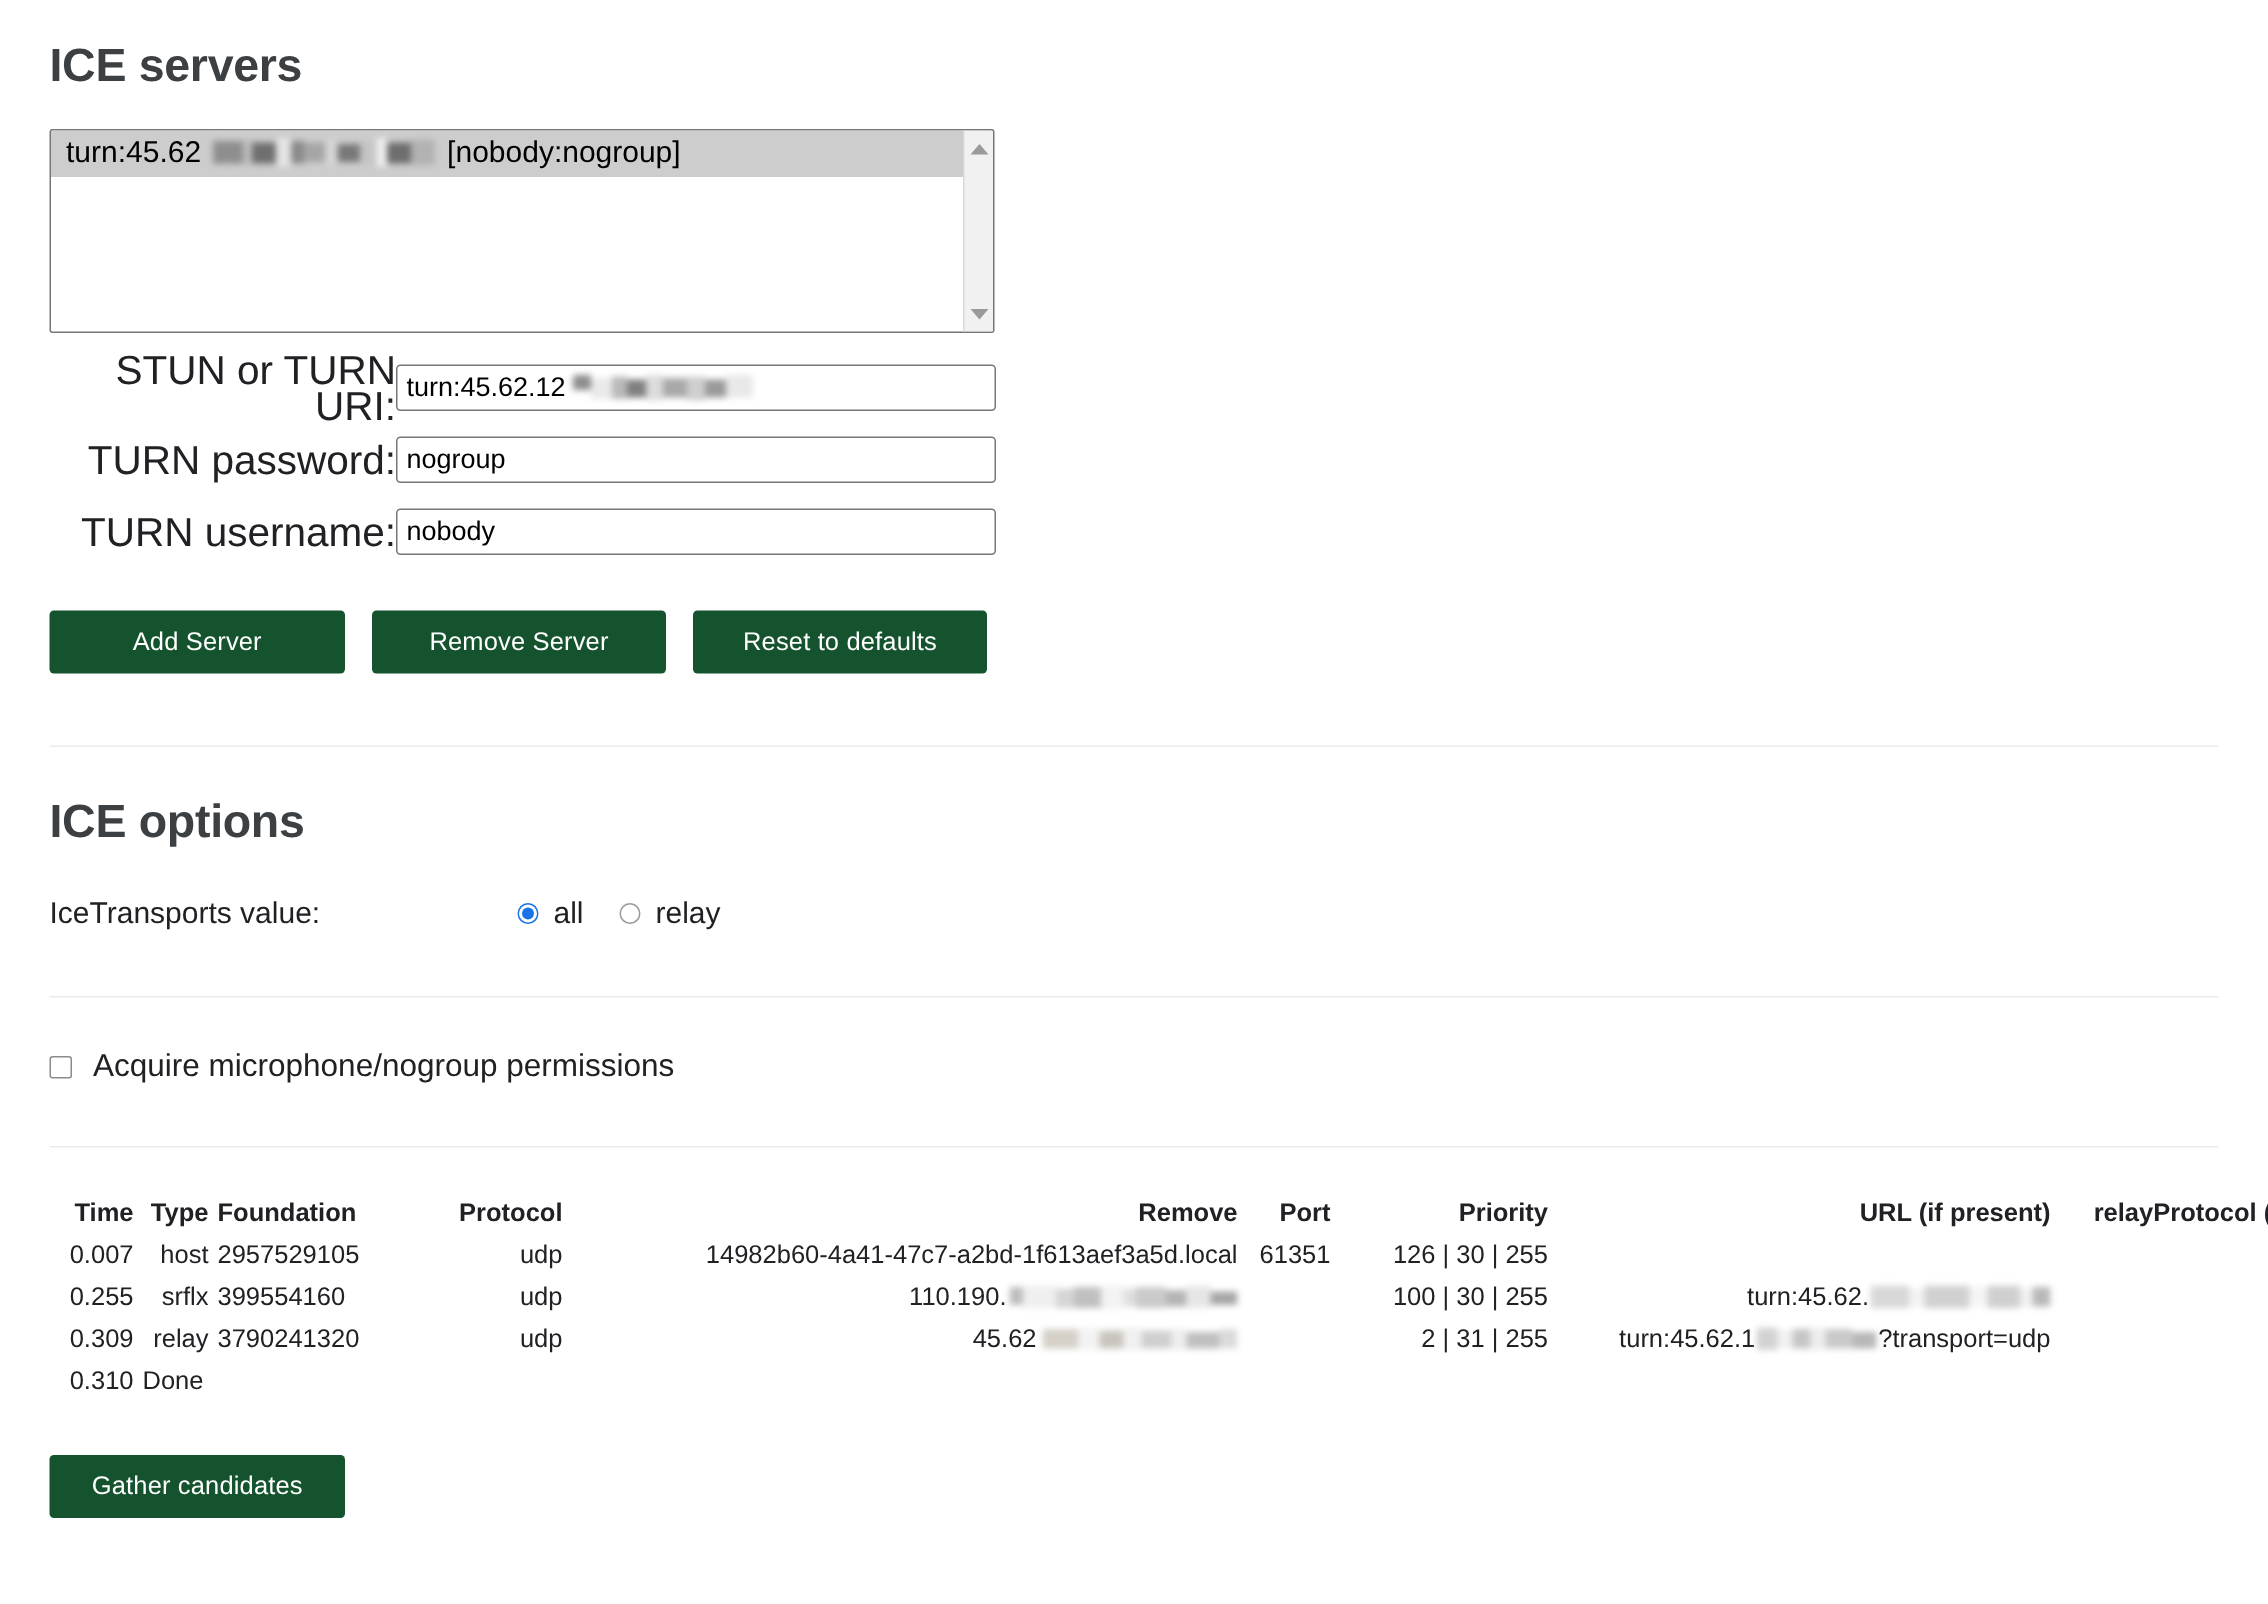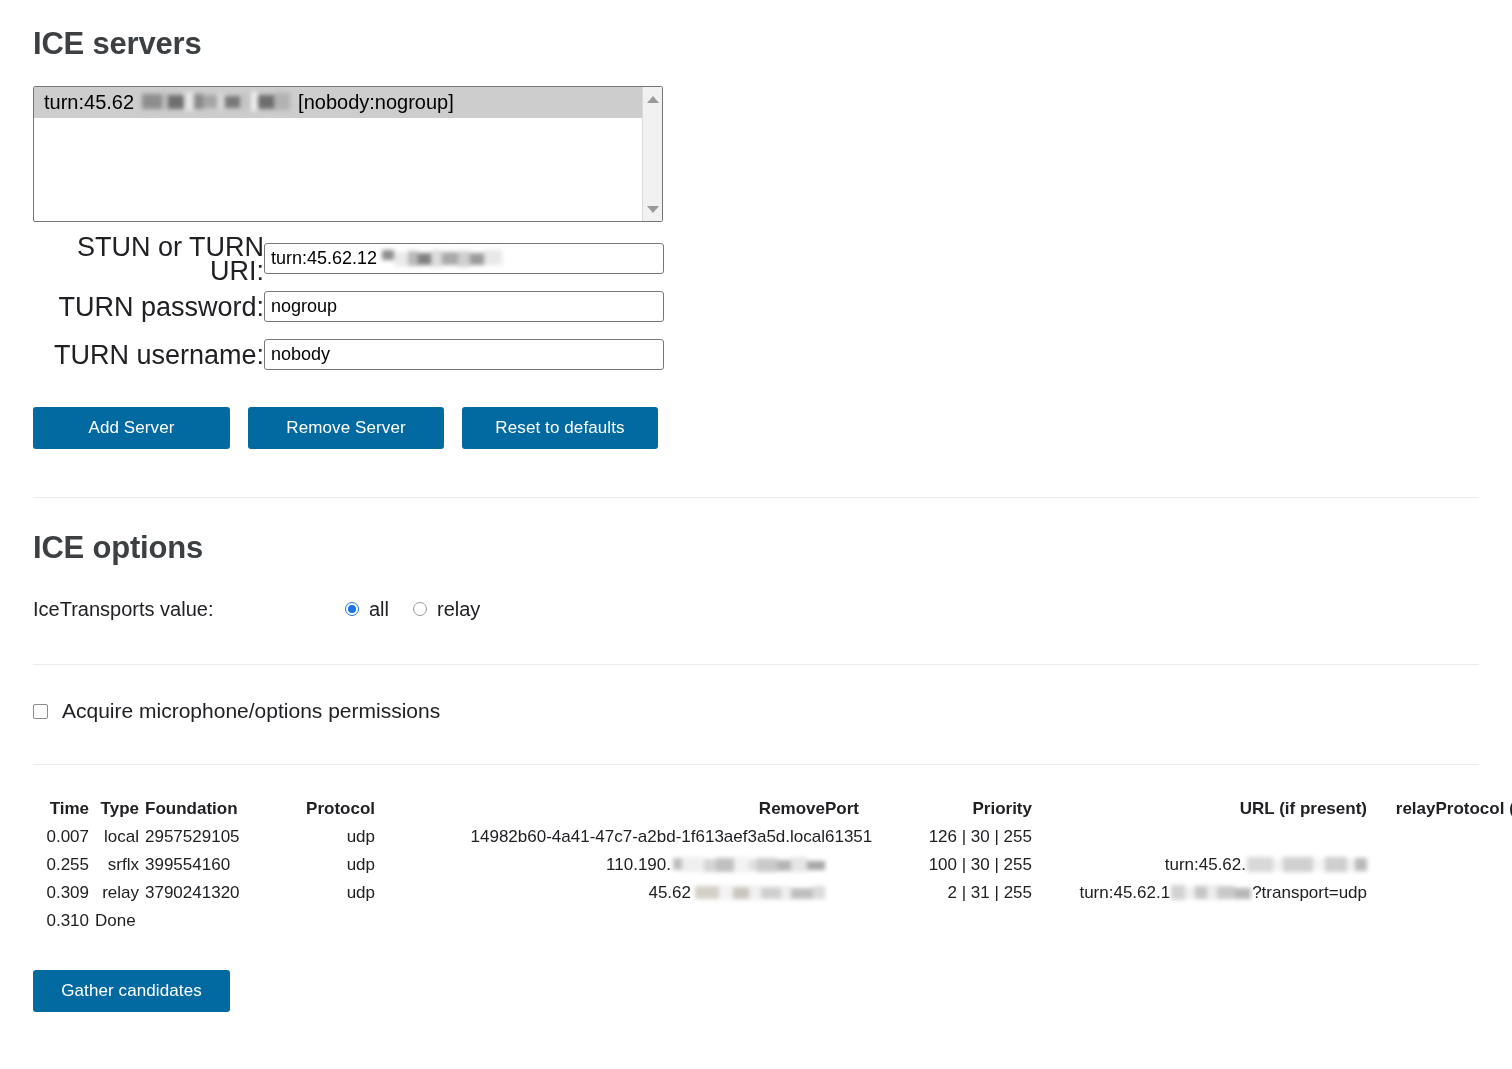--- a/index.html
+++ b/index.html
@@ -145,21 +145,21 @@
     overflow: hidden;
   }
 
   
   .button-row {
     margin-top: 36px;
     display: flex;
     gap: 18px;
   }
   .btn {
-    background: #0369a1;
+    background: #14532d;
     color: #ffffff;
     border: none;
     border-radius: 3px;
     font-family: "Liberation Sans", sans-serif;
     font-size: 17px;
     font-weight: normal;
     height: 42px;
     padding: 0 24px;
     cursor: pointer;
     display: inline-flex;
@@ -273,21 +273,21 @@
     padding: 1px 0 3px 0;
     line-height: 24px;
     white-space: nowrap;
     vertical-align: middle;
   }
   .col-time   { width: 56px;  text-align: right; }
   .col-type   { width: 50px;  text-align: right; padding-right: 0 !important; }
   .col-found  { width: 120px; text-align: left;  padding-left: 6px !important; }
   .col-proto  { width: 110px; text-align: right; }
   .col-addr   { width: 450px; text-align: right; }
-  .col-port   { width: 62px;  text-align: left; }
+  .col-port   { width: 62px;  text-align: right; }
   .col-prio   { width: 145px; text-align: right; }
   .col-url    { width: 335px; text-align: right; }
   .col-relay  { width: 230px; text-align: right; }
 
   .cell-flex-right {
     display: flex;
     align-items: center;
     justify-content: flex-end;
     gap: 0;
   }
@@ -389,21 +389,21 @@
         <span class="radio-dot"></span>
         <span>relay</span>
       </label>
     </div>
   </div>
 
   <hr class="divider div-2">
 
   <label class="check-row">
     <span class="checkbox"></span>
-    <span class="check-label">Acquire microphone/options permissions</span>
+    <span class="check-label">Acquire microphone/nogroup permissions</span>
   </label>
 
   <hr class="divider div-3">
 
   <table class="cand-table">
     <thead>
       <tr>
         <th class="col-time">Time</th>
         <th class="col-type">Type</th>
         <th class="col-found">Foundation</th>
@@ -412,21 +412,21 @@
         <th class="col-port">Port</th>
         <th class="col-prio">Priority</th>
         <th class="col-url">URL (if present)</th>
         <th class="col-relay">relayProtocol (if present)</th>
       </tr>
     </thead>
     <tbody>
 
       <tr>
         <td class="col-time">0.007</td>
-        <td class="col-type">local</td>
+        <td class="col-type">host</td>
         <td class="col-found">2957529105</td>
         <td class="col-proto">udp</td>
         <td class="col-addr">14982b60-4a41-47c7-a2bd-1f613aef3a5d.local</td>
         <td class="col-port">61351</td>
         <td class="col-prio">126 | 30 | 255</td>
         <td class="col-url"></td>
         <td class="col-relay"></td>
       </tr>
 
       <tr>

